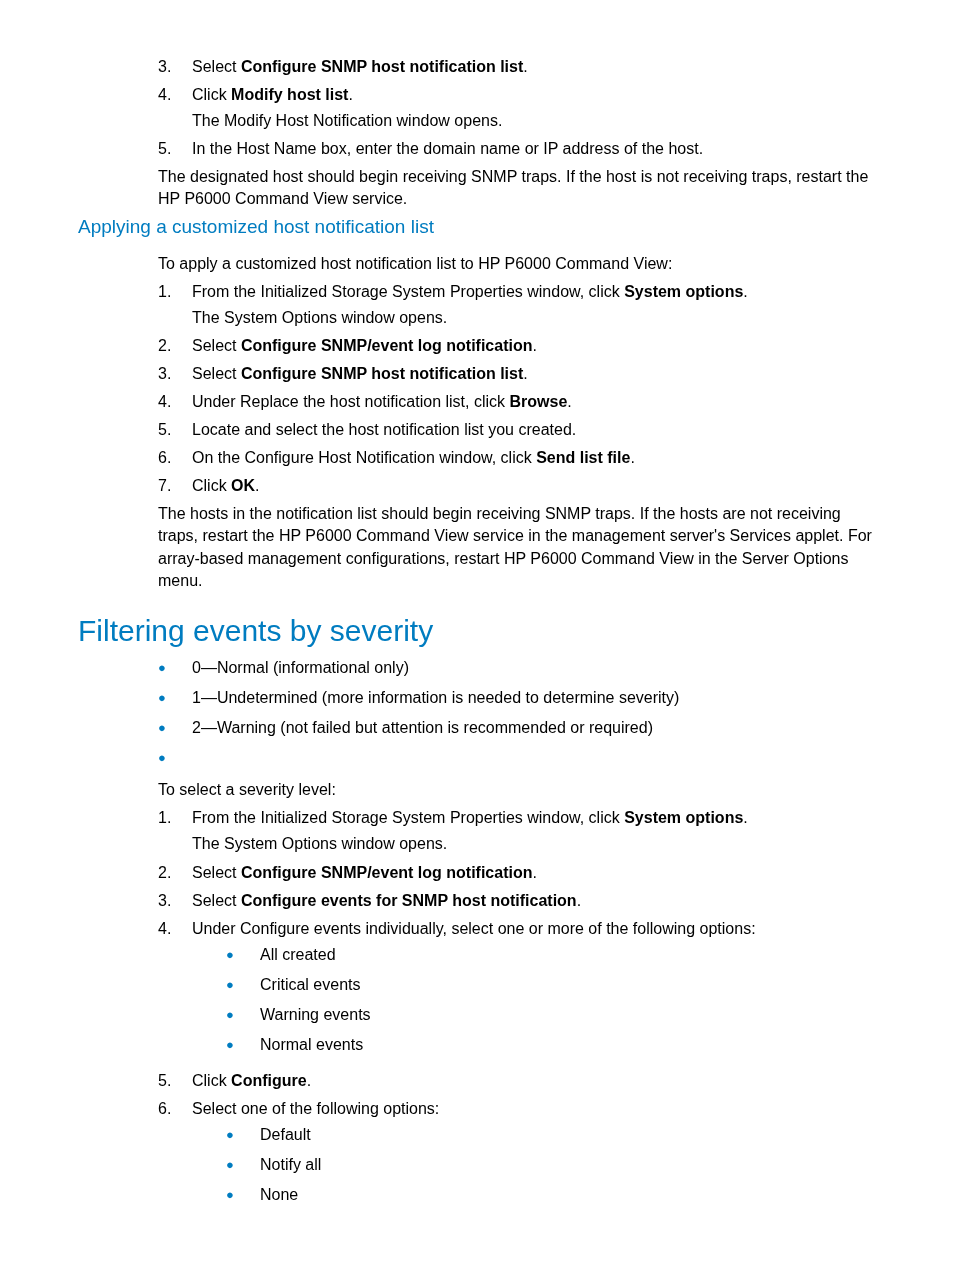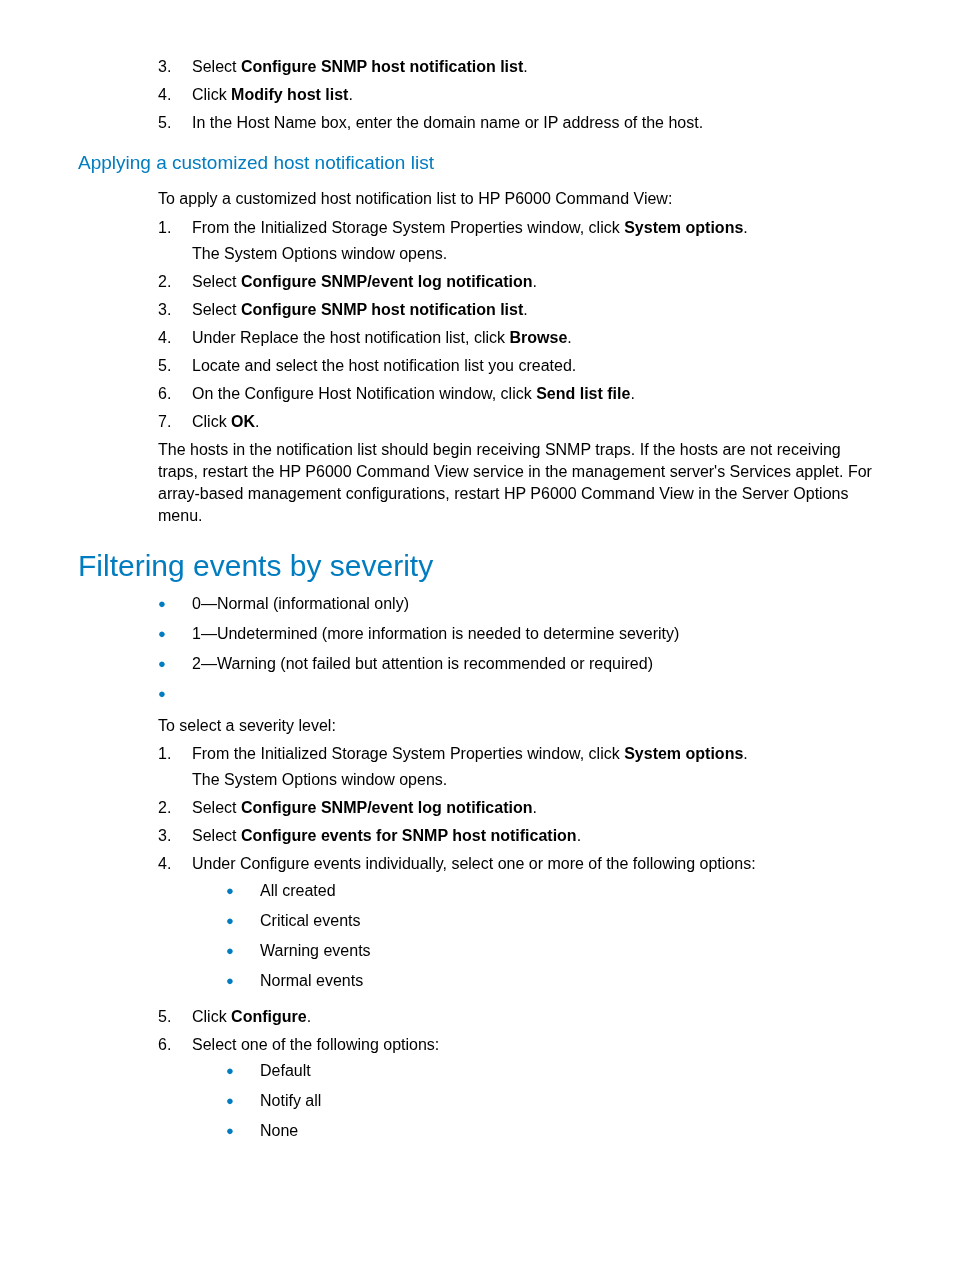--- a/index.html
+++ b/index.html
@@ -32,21 +32,21 @@
     margin-top: 4px;
   }
   .para {
     margin: 6px 0 0 0;
   }
   h2.h-sub {
     font-family: Arial, Helvetica, sans-serif;
     font-weight: normal;
     color: #007cc0;
     font-size: 19px;
-    margin: 16px 0 6px 0;
+    margin: 4px 0 6px 0;
   }
   h2.h-main {
     font-family: Arial, Helvetica, sans-serif;
     font-weight: normal;
     color: #007cc0;
     font-size: 30px;
     margin: 18px 0 6px 0;
   }
   .h-sub { padding-left: 0; }
   ul.bullets {
@@ -74,27 +74,28 @@
 <body>
 
 <div class="section1">
   <ol class="main">
     <li>
         <span class="num">3.</span>
         <span class="content"><span>Select </span><b>Configure SNMP host notification list</b><span>.</span></span>
       </li>
     <li>
         <span class="num">4.</span>
-        <span class="content"><span>Click </span><b>Modify host list</b><span>.</span></span>
+        <span class="content"><span>Click </span><b>Modify host list</b><span>.</span><div class="follow">The Modify Host Notification window opens.</div></span>
       </li>
     <li>
         <span class="num">5.</span>
         <span class="content"><span>In the Host Name box, enter the domain name or IP address of the host.</span></span>
       </li>
   </ol>
+  <p class="para">The designated host should begin receiving SNMP traps. If the host is not receiving traps, restart the HP P6000 Command View service.</p>
 </div>
 
 <h2 class="h-sub">Applying a customized host notification list</h2>
 <div class="section1">
   <p class="intro">To apply a customized host notification list to HP P6000 Command View:</p>
   <ol class="main">
     <li>
         <span class="num">1.</span>
         <span class="content"><span>From the Initialized Storage System Properties window, click </span><b>System options</b><span>.</span><div class="follow">The System Options window opens.</div></span>
       </li>

